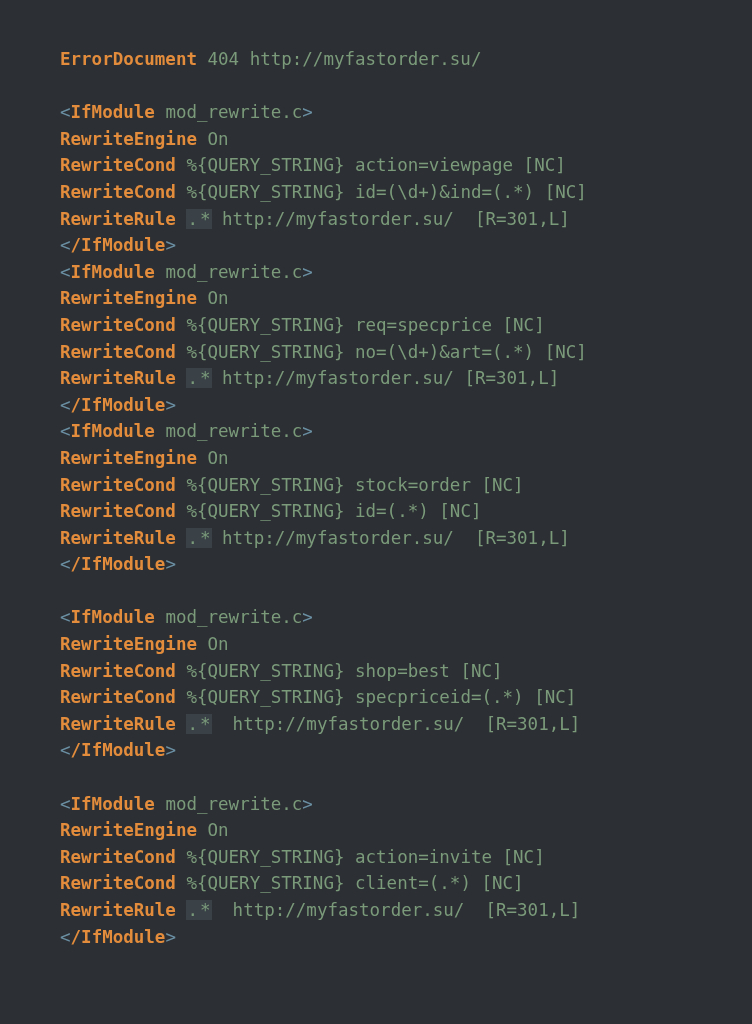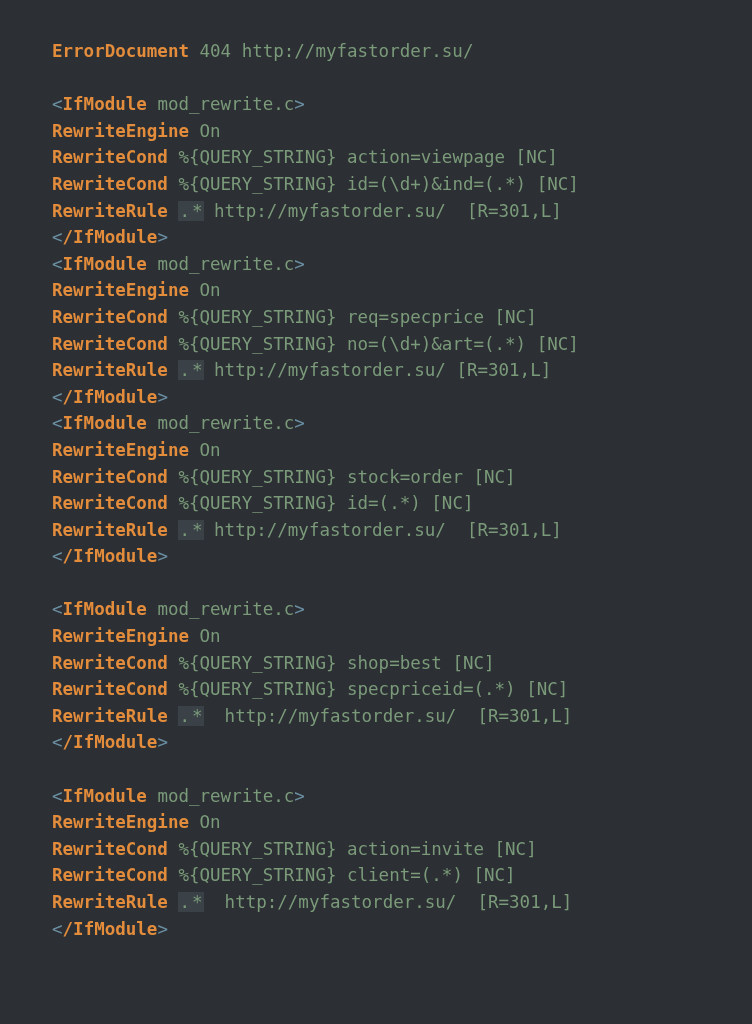--- a/index.html
+++ b/index.html
@@ -8,21 +8,21 @@
     width: 752px;
     height: 1024px;
     background: #2c2f33;
     font-family: Menlo, Consolas, "DejaVu Sans Mono", monospace;
     font-size: 17.5px;
     line-height: 1.52;
     color: #7a9a7a;
     overflow: hidden;
   }
   pre {
-    margin: 8px;
+    margin: 16px;
     padding: 30px 0 0 44px;
     white-space: pre;
   }
   .kw   { color: #e28c3c; font-weight: bold; }   
   .arg  { color: #7a9a7a; }                       
   .br   { color: #6a8fa3; }                       
   .dot  { background: #3a4247; color: #7a9a7a; padding: 0 1px; }
   .hl   { background: #3a4247; color: #7a9a7a; padding: 0 1px; }
   .sl   { color: #e28c3c; font-weight: bold; }    
 </style>

